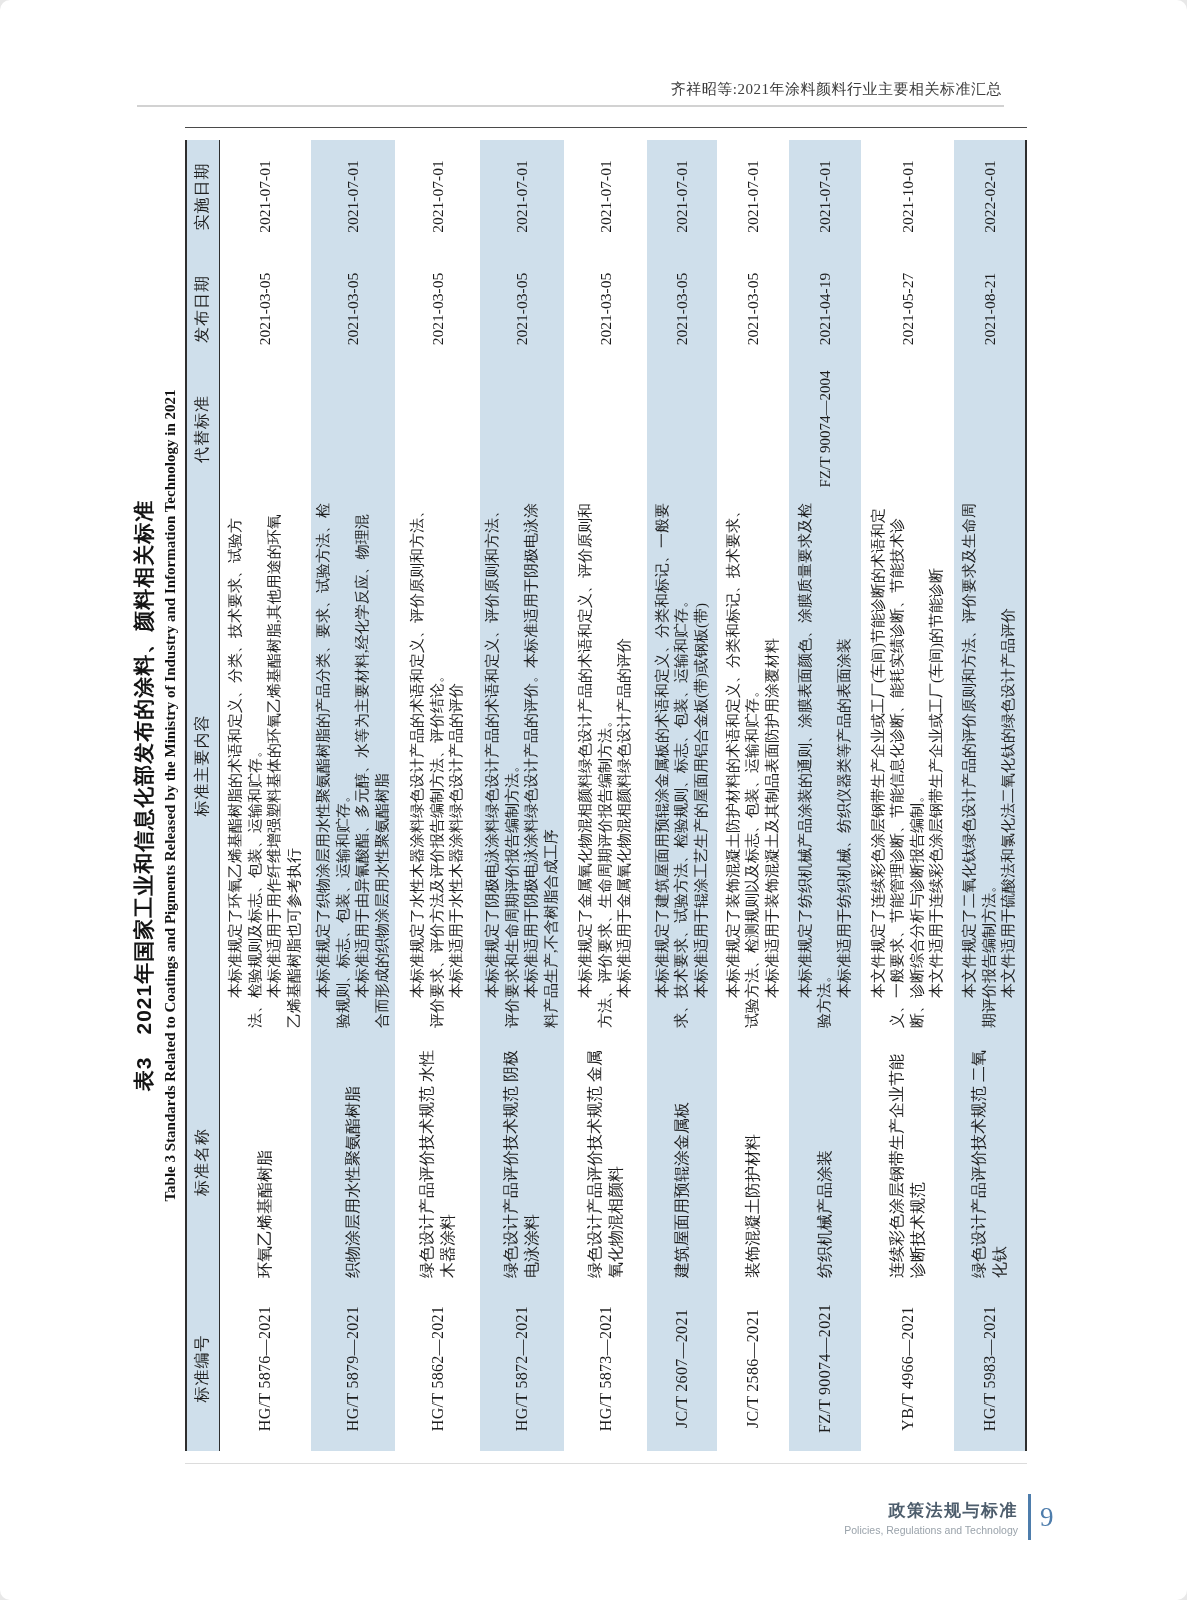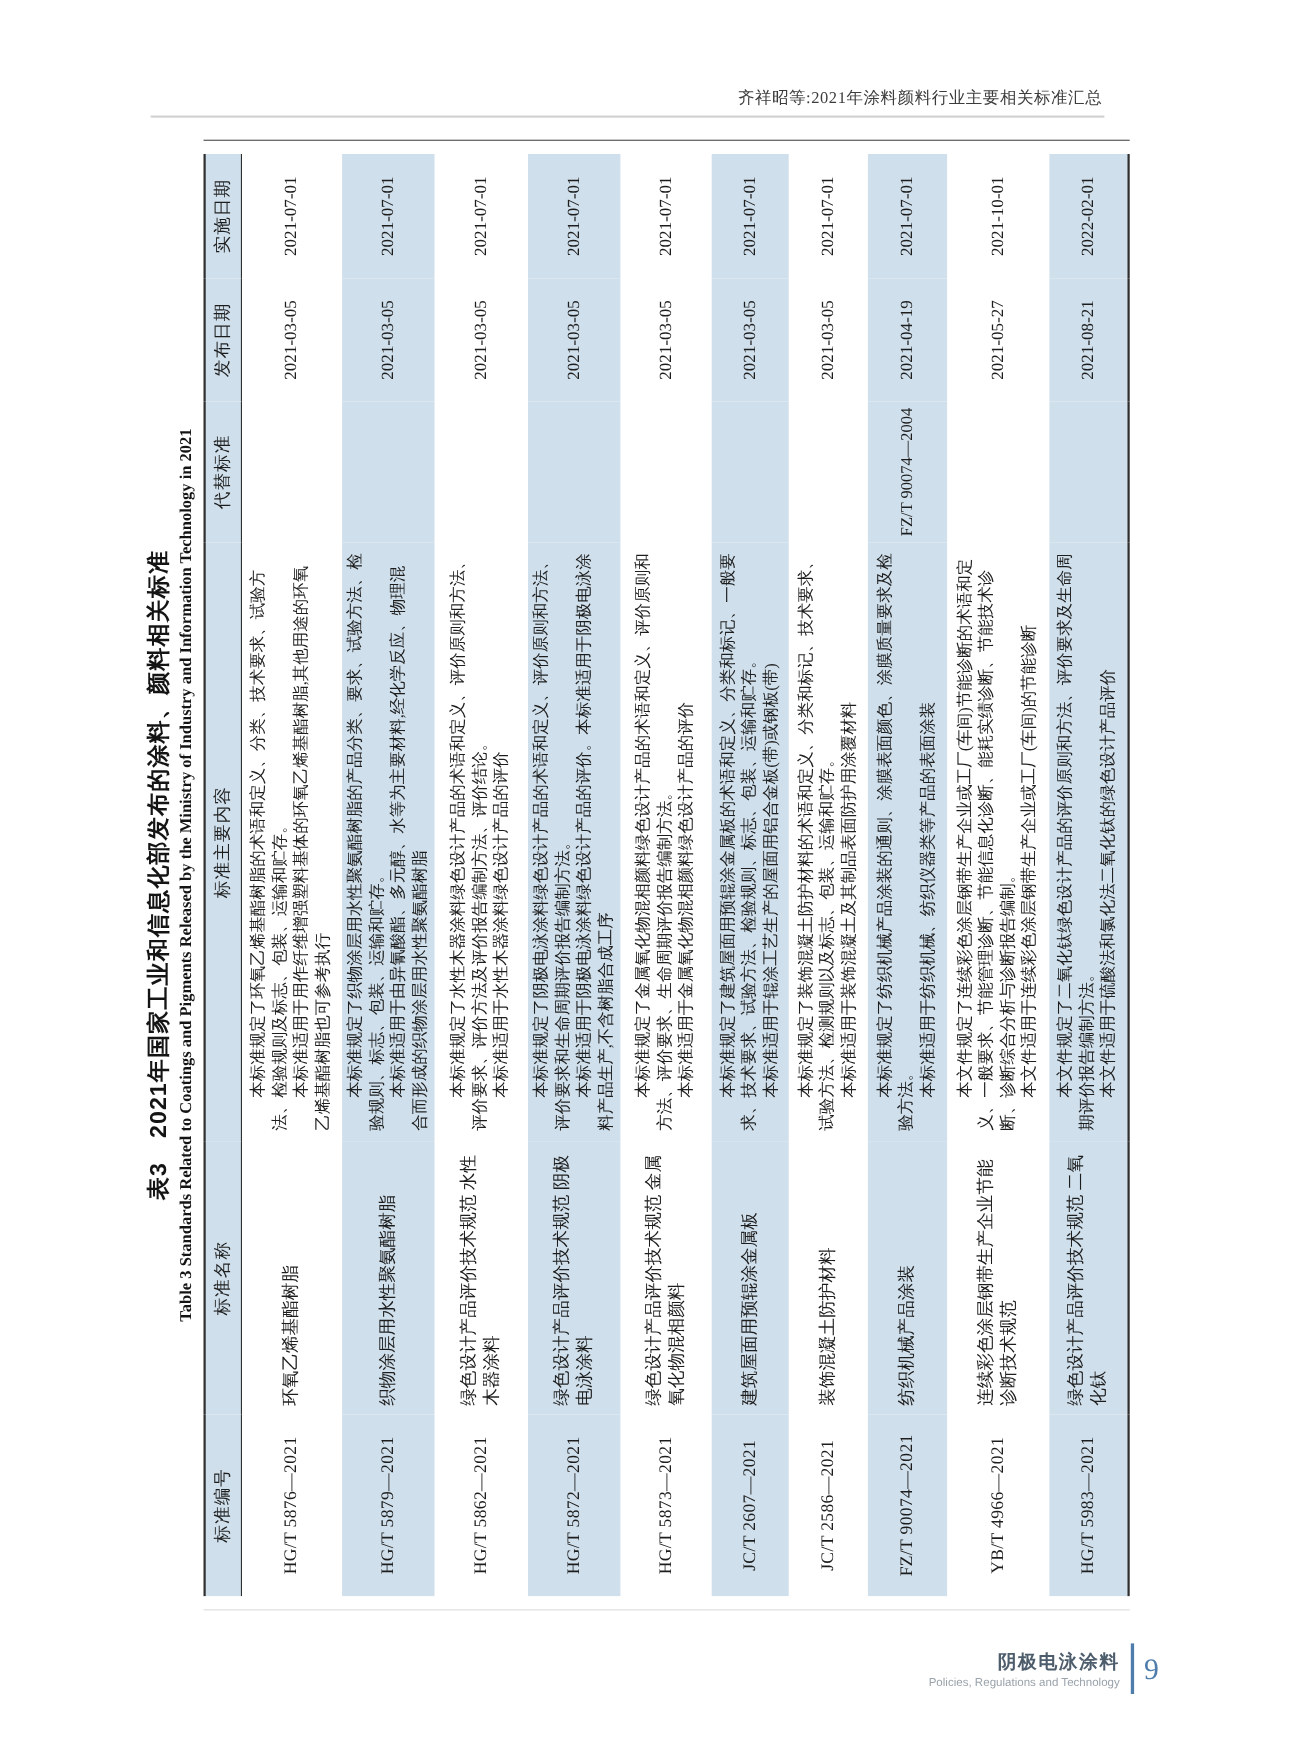--- a/index.html
+++ b/index.html
@@ -1,20 +1,20 @@
 <!DOCTYPE html>
 <html><head>
 <meta charset="utf-8">
 <style>
   * { margin:0; padding:0; box-sizing:border-box; }
   html,body { background:#e8e8e8; }
   .page {
     position:relative; width:1187px; height:1600px; background:#ffffff;
     margin:0 auto; overflow:hidden;
-    font-family:"Liberation Serif","DejaVu Serif",serif; color:#1d1d1d;
+    font-family:"Liberation Serif","DejaVu Serif",serif; color:#1d1d1d;border-radius:10px;
   }
   .running-head {
     position:absolute; top:80px; left:130px; width:872px;
     text-align:right; font-size:15px; color:#3c3c3c; letter-spacing:.5px;
   }
   .head-rule {
     position:absolute; top:105px; left:137px; width:867px; height:2px;
     background:#d2d2d2;
   }
   
@@ -213,20 +213,20 @@
                 <td class="date">2022-02-01</td>
               </tr>
             </tbody>
         </table>
       </div>
     </div>
   </div>
 
   <div class="footer">
     <div class="footer-text">
-      <div class="footer-cn">阴极电泳涂料</div>
+      <div class="footer-cn">政策法规与标准</div>
       <div class="footer-en">Policies, Regulations and Technology</div>
     </div>
     <div class="footer-bar"></div>
     <div class="footer-num">9</div>
   </div>
 
 </div>
 
 </body></html>

